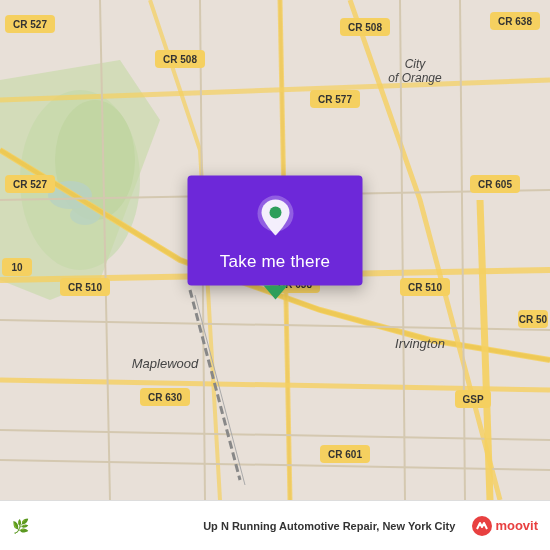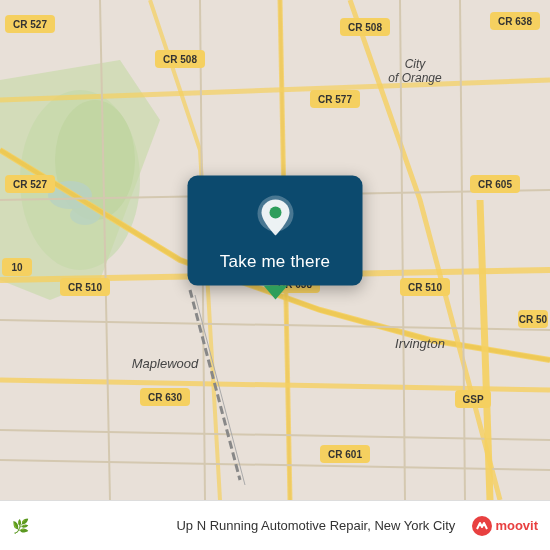--- a/index.html
+++ b/index.html
@@ -33,22 +33,22 @@
       top: 50%;
       left: 50%;
       transform: translate(-50%, -60%);
       display: flex;
       flex-direction: column;
       align-items: center;
       z-index: 10;
     }
 
     #popup-box {
-      background: #0c4a6e;
-      border-radius: 10px;
+      background: #6d28d9;
+      border-radius: 4px;
       padding: 18px 28px 14px 28px;
       display: flex;
       flex-direction: column;
       align-items: center;
       box-shadow: 0 4px 16px rgba(0,0,0,0.3);
       min-width: 175px;
     }
 
     #popup-pin-icon {
       width: 48px;
@@ -94,22 +94,22 @@
       flex-shrink: 0;
     }
 
     #osm-logo span.leaf {
       color: #8bc34a;
       font-size: 14px;
     }
 
     #place-name {
       margin-left: auto;
-      font-size: 13px;
-      font-weight: 400;
+      font-size: 11px;
+      font-weight: 700;
       color: #333;
       white-space: nowrap;
     }
 
     #moovit-logo {
       margin-left: 8px;
       display: flex;
       align-items: center;
       gap: 2px;
       flex-shrink: 0;

